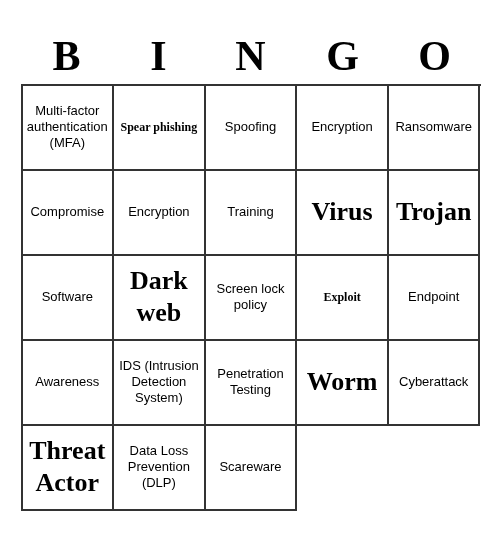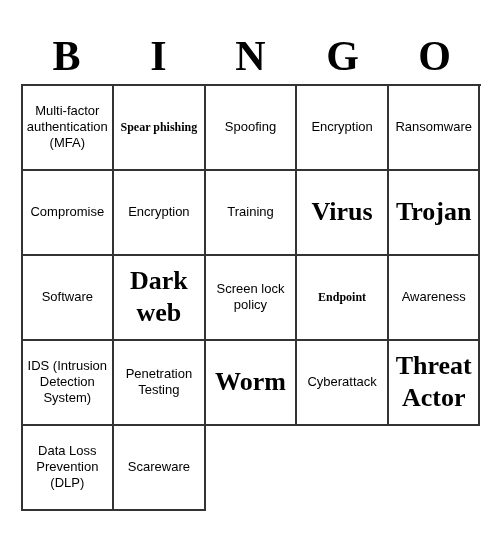--- a/index.html
+++ b/index.html
@@ -105,21 +105,24 @@
       <div class="bingo-cell">
         <span class="cell-text">Software</span>
       </div>
       <div class="bingo-cell">
         <span class="cell-text large">Dark web</span>
       </div>
       <div class="bingo-cell">
         <span class="cell-text">Screen lock policy</span>
       </div>
       <div class="bingo-cell">
-        <span class="cell-text medium">Endpoint</span>
+        <span class="cell-text medium">Exploit</span>
+      </div>
+      <div class="bingo-cell">
+        <span class="cell-text">Endpoint</span>
       </div>
       <div class="bingo-cell">
         <span class="cell-text">Awareness</span>
       </div>
       <div class="bingo-cell">
         <span class="cell-text">IDS (Intrusion Detection System)</span>
       </div>
       <div class="bingo-cell">
         <span class="cell-text">Penetration Testing</span>
       </div>

